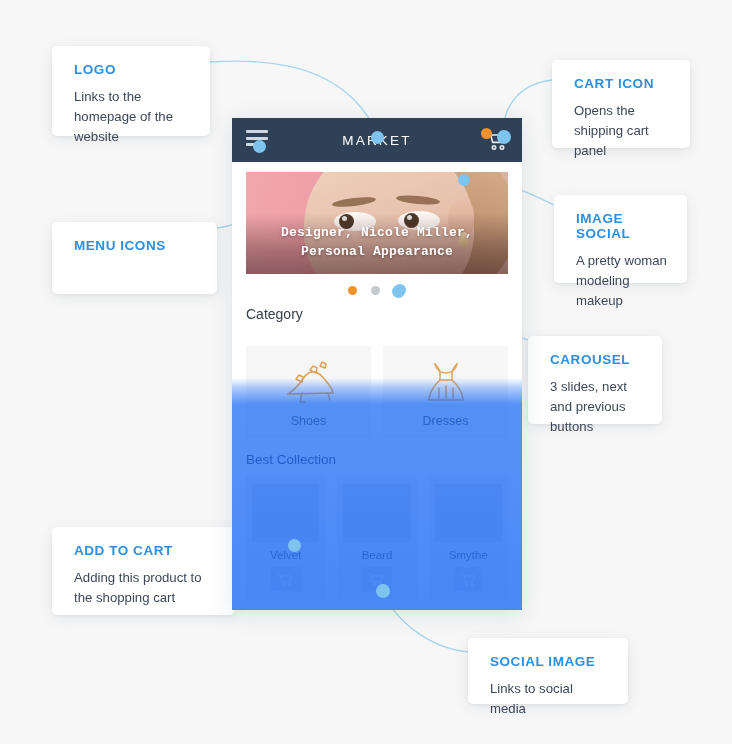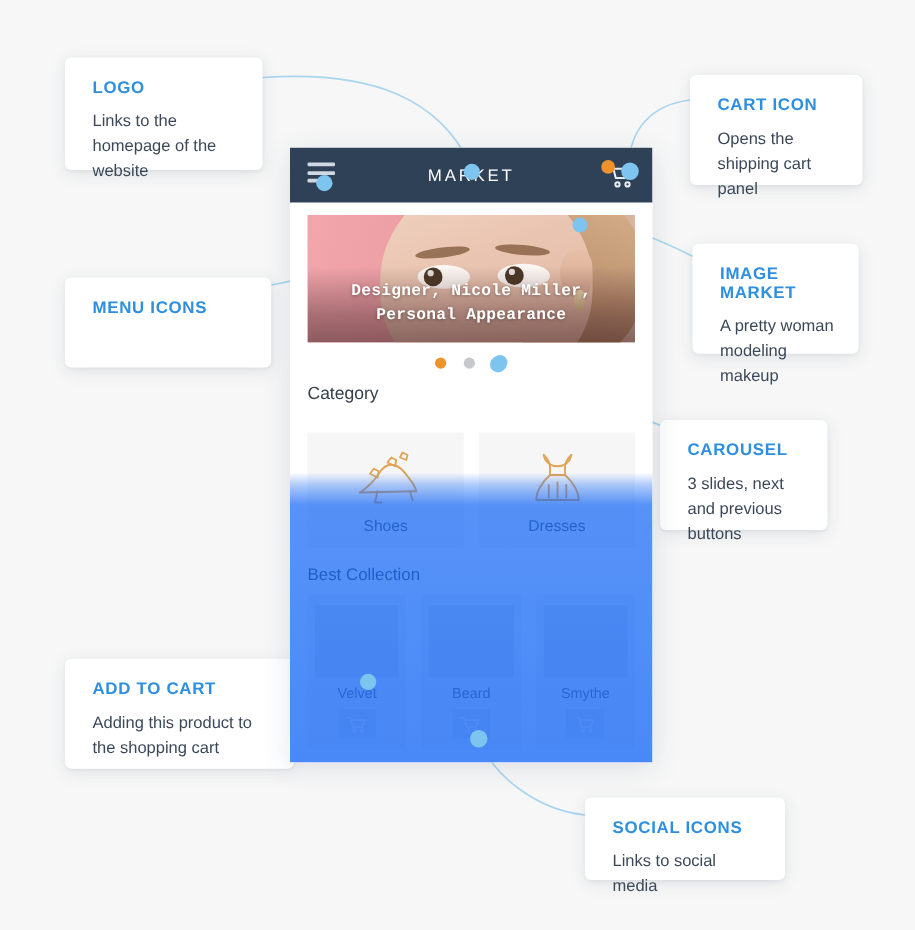--- a/index.html
+++ b/index.html
@@ -177,36 +177,36 @@
   <div class="callout" id="co-logo">
     <p class="c-title">LOGO</p>
     <p class="c-body">Links to the homepage of the website</p>
   </div>
 
   <div class="callout" id="co-menu">
     <p class="c-title">MENU ICONS</p>
   </div>
 
   <div class="callout" id="co-banner">
-    <p class="c-title">IMAGE MARKET</p>
+    <p class="c-title">IMAGE SOCIAL</p>
     <p class="c-body">A pretty woman modeling makeup</p>
   </div>
 
   <div class="callout" id="co-carousel">
     <p class="c-title">CAROUSEL</p>
     <p class="c-body">3 slides, next and previous buttons</p>
   </div>
 
   <div class="callout" id="co-addcart">
     <p class="c-title">ADD TO CART</p>
     <p class="c-body">Adding this product to the shopping cart</p>
   </div>
 
   <div class="callout" id="co-social">
-    <p class="c-title">SOCIAL ICONS</p>
+    <p class="c-title">SOCIAL IMAGE</p>
     <p class="c-body">Links to social media</p>
   </div>
 
   <div id="phone">
 
     <div id="app-header">
       <div id="menu-btn">
         <i></i>
           <i></i>
           <i></i>

